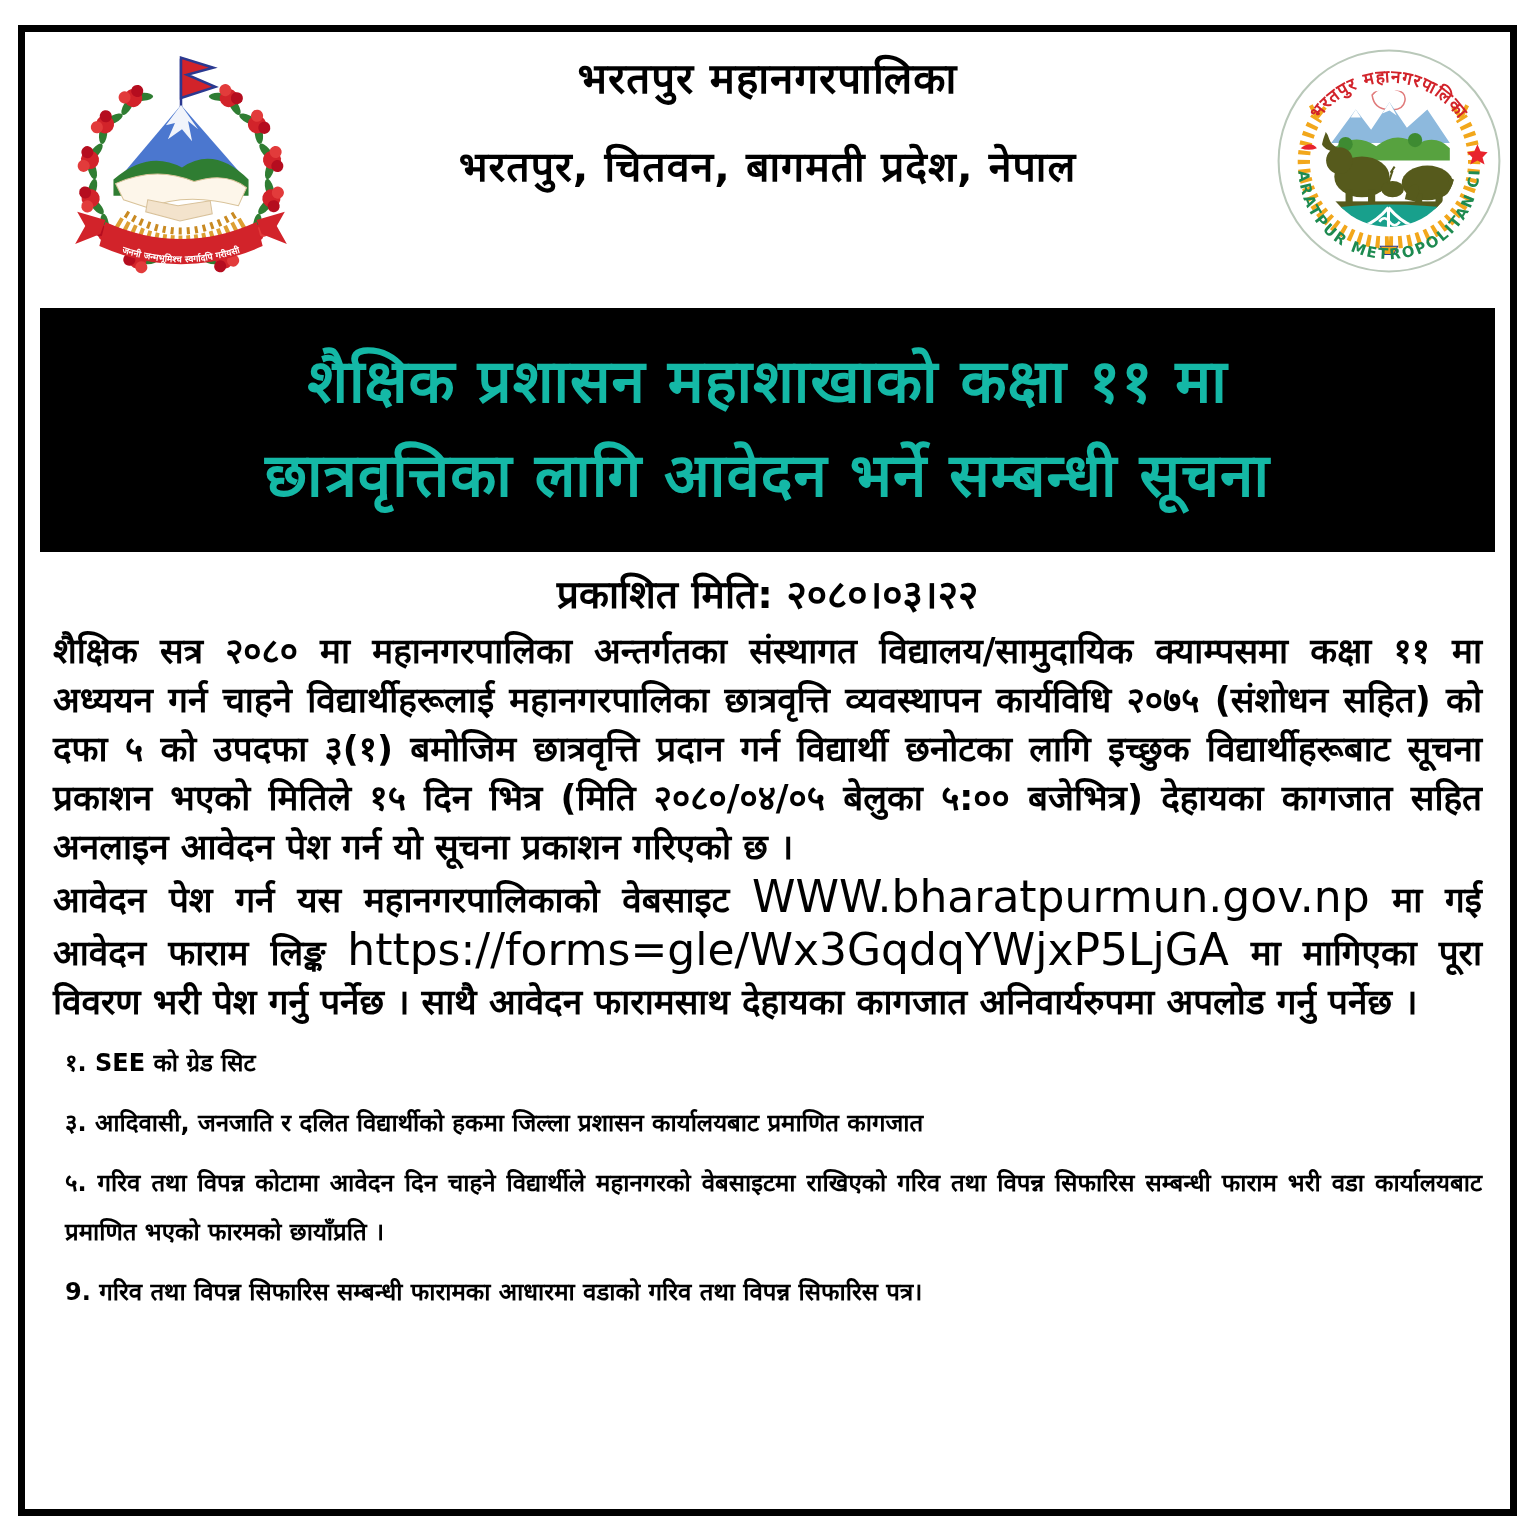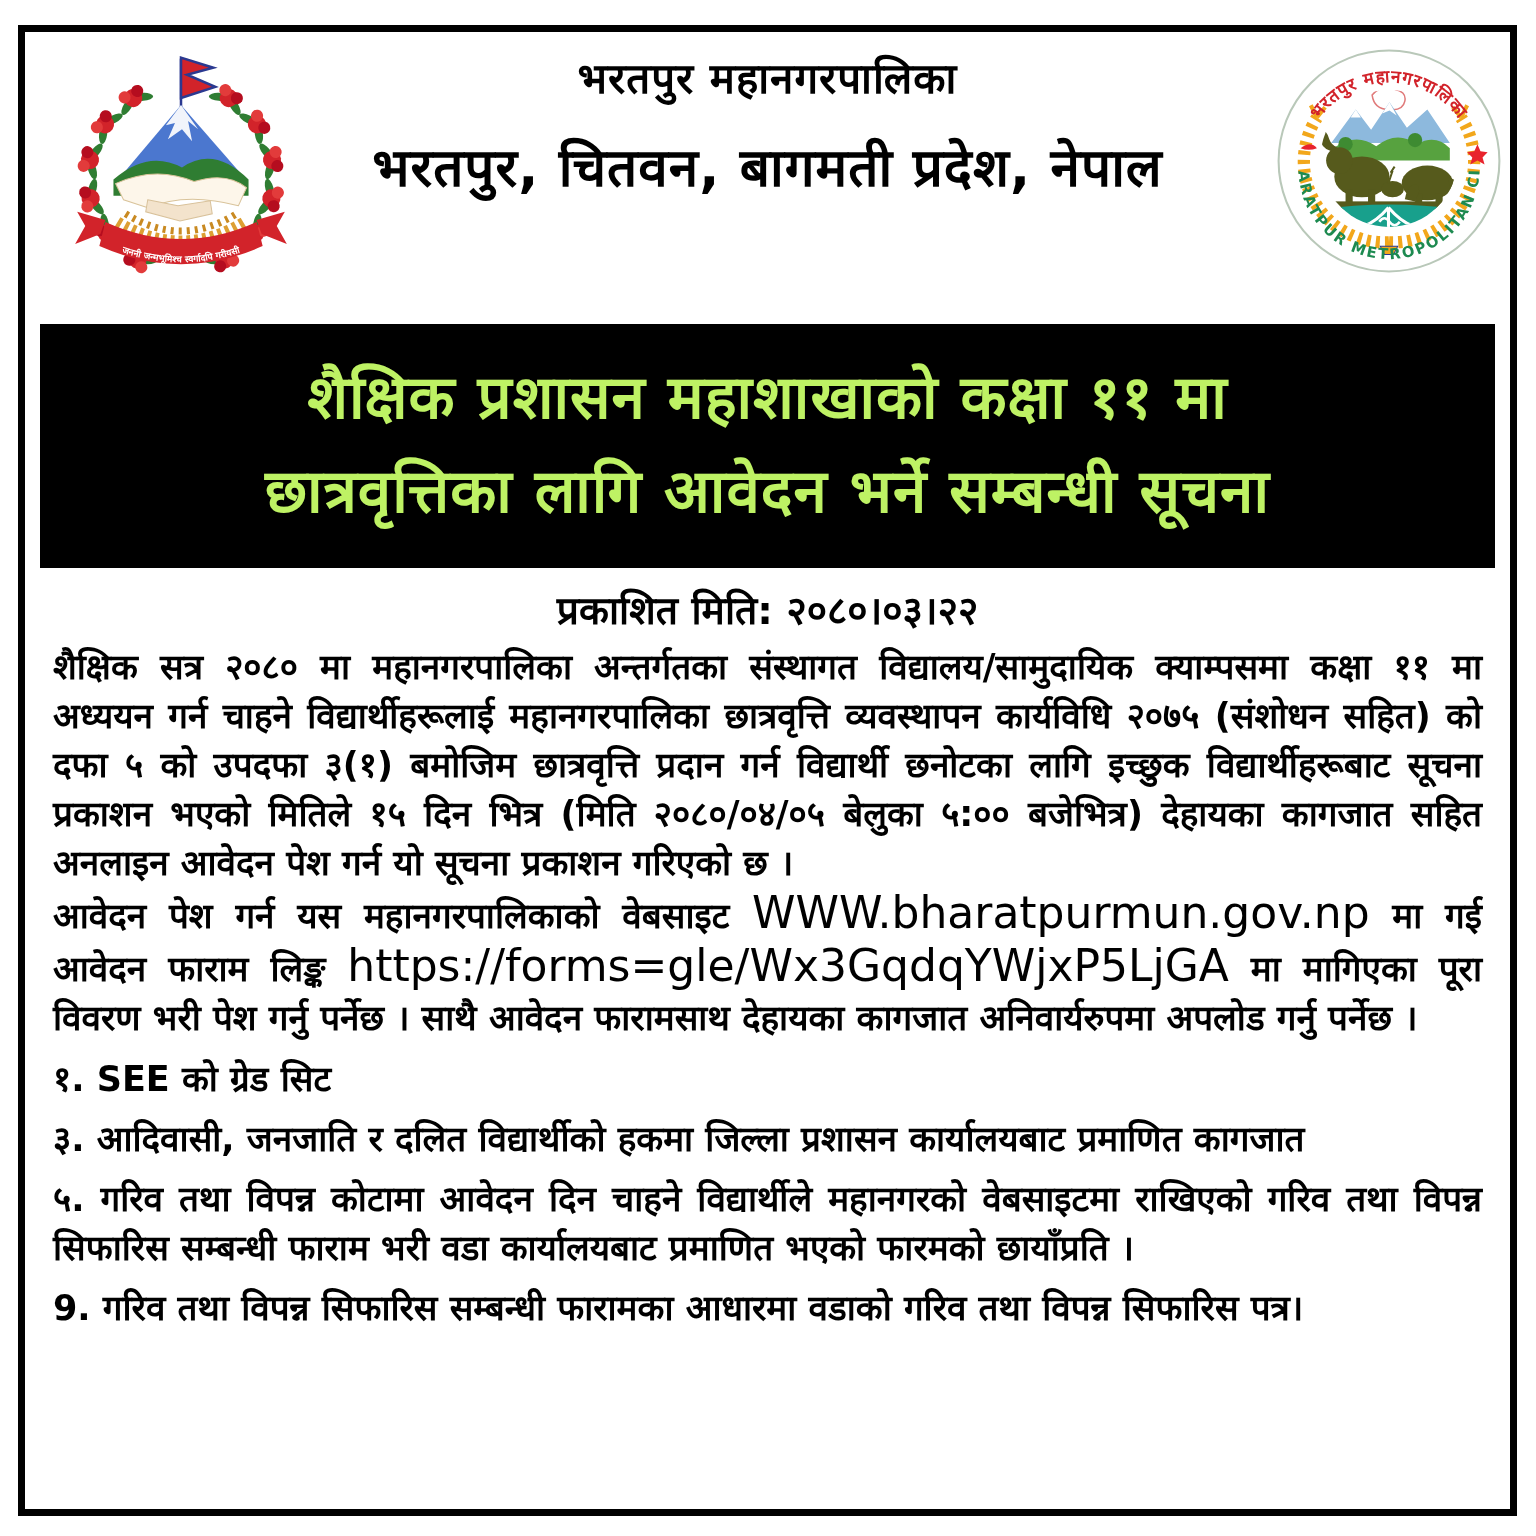--- a/index.html
+++ b/index.html
@@ -6,32 +6,32 @@
   body{width:1536px;height:1536px;position:relative;font-family:"DejaVu Sans",sans-serif;color:#000;}
   .sheet{position:absolute;inset:0;background:#fff;}
   .frame{position:absolute;left:18px;top:25px;width:1499px;height:1491px;border:7px solid #000;box-sizing:border-box;background:#fff;overflow:hidden;}
   
   .header{position:relative;height:268px;}
   .emblem-left{position:absolute;left:30px;top:20px;width:252px;height:238px;}
   .emblem-right{position:absolute;right:6px;top:10px;width:230px;height:238px;}
   .head-center{margin:0 265px;text-align:center;}
   .muni{font-size:42px;font-weight:bold;padding-top:16px;letter-spacing:1px;}
   .office{font-size:72px;font-weight:bold;line-height:1.12;letter-spacing:1px;}
-  .addr{font-size:53px;font-weight:bold;margin-top:24px;letter-spacing:1px;}
+  .addr{font-size:41px;font-weight:bold;margin-top:32px;letter-spacing:1px;}
   
-  .banner{margin:24px 15px 0 15px;background:#000000;color:#bef264;text-align:center;padding:26px 8px 30px 8px;}
+  .banner{margin:8px 15px 0 15px;background:#000000;color:#14b8a6;text-align:center;padding:26px 8px 30px 8px;}
   .banner div{font-size:60px;font-weight:bold;line-height:94px;letter-spacing:1px;}
   
   .published{text-align:center;font-size:39px;font-weight:bold;margin-top:14px;}
   
   .bodytext{margin:8px 28px 0 28px;font-size:35px;font-weight:bold;line-height:49px;text-align:justify;}
   .bodytext p{margin:0;}
   .latin{font-family:"DejaVu Sans",sans-serif;font-weight:400;font-size:44px;letter-spacing:0;}
   .req-list{margin:12px 28px 0 28px;}
-  .req-item{font-size:35px;font-weight:bold;line-height:49px;text-align:justify;margin-bottom:11px;}
+  .req-item{font-size:24px;font-weight:bold;line-height:49px;text-align:justify;margin-bottom:11px;margin-left:12px;}
   svg{display:block;width:100%;height:100%;}
 </style>
 </head>
 <body>
 
 <div class="sheet">
   <div class="frame">
 
     <div class="header">
 

